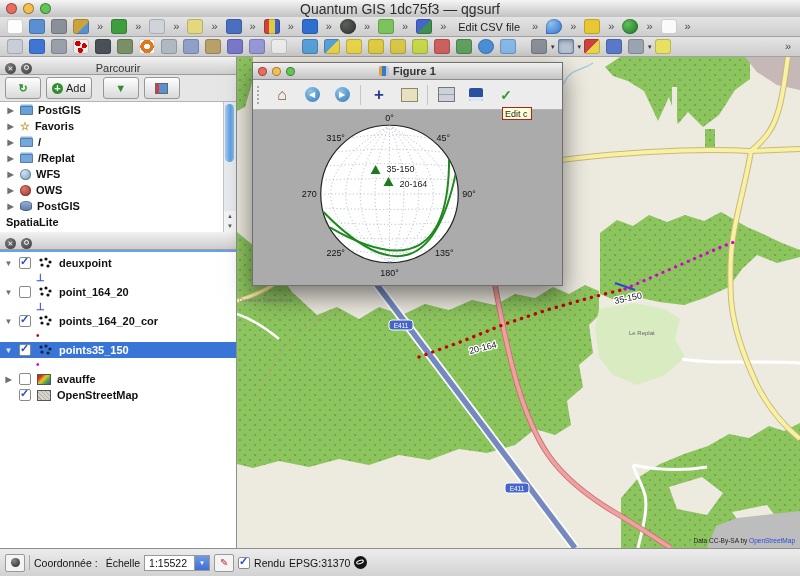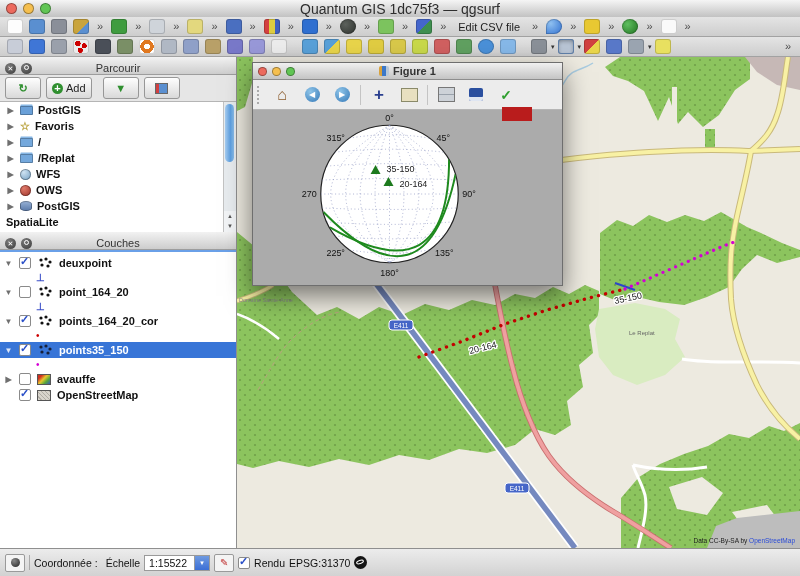--- a/index.html
+++ b/index.html
@@ -84,21 +84,21 @@
   .figtools{height:29px;background:#ececec;border-bottom:1px solid #b5b5b5;
       display:flex;align-items:center;padding:0 4px;gap:6px}
   .fbtn{width:24px;height:22px;display:flex;align-items:center;justify-content:center}
   .fsep{width:1px;height:20px;background:#c4c4c4}
   .fhandle{width:3px;height:18px;border-left:2px dotted #aaa;margin-right:2px}
   .circbtn{width:15px;height:15px;border-radius:50%;color:#fff;font-size:8px;
       line-height:15px;text-align:center;
       background:radial-gradient(circle at 35% 30%,#8ec4e8,#3579b8)}
   
   .tooltip{left:502px;top:107px;width:30px;height:13px;background:#ffffd6;
-      border:7px solid #b91c1c;font-size:9px;color:#222;line-height:12px;padding:0 2px;
+      border:1px solid #b91c1c;font-size:9px;color:#222;line-height:12px;padding:0 2px;
       white-space:nowrap;overflow:hidden;z-index:70;box-sizing:border-box}
   
   .statusbar{left:0;top:548px;width:800px;height:28px;box-sizing:border-box;
       background:linear-gradient(#ececec,#d2d2d2);border-top:1px solid #8f8f8f;
       display:flex;align-items:center;gap:4px;padding:0 5px;font-size:10.5px;color:#111}
   .sb-input{height:16px;border:1px solid #9a9a9a;background:#fff;font-size:10.5px;
       font-family:"Liberation Sans",sans-serif;box-shadow:inset 0 1px 2px rgba(0,0,0,.2)}
   .sb-chip{width:18px;height:16px;border:1px solid #9a9a9a;border-radius:2px;
       background:#f4f4f4;display:flex;align-items:center;justify-content:center;flex:0 0 auto}
   .vdiv{width:1px;height:15px;background:#aaa;flex:0 0 auto}
@@ -256,21 +256,20 @@
       <div>▲</div>
       <div>▼</div>
     </div>
   </div>
 </div>
 
 <div class="abs panel" style="left:0;top:232px;width:237px;height:316px">
   <div class="phead">
     <div class="ph-btn">✕</div>
     <div class="ph-btn ring"></div>
-    <div class="ptitle">Couches</div>
   </div>
   <div style="height:2px;background:#6aa0e8"></div>
   <div class="tree" style="height:296px;padding-top:3px">
 
     <div class="lrow">
       <span class="exp">▼</span>
       <span class="cb">
           <span>✓</span>
         </span>
       <svg width="16" height="12">

